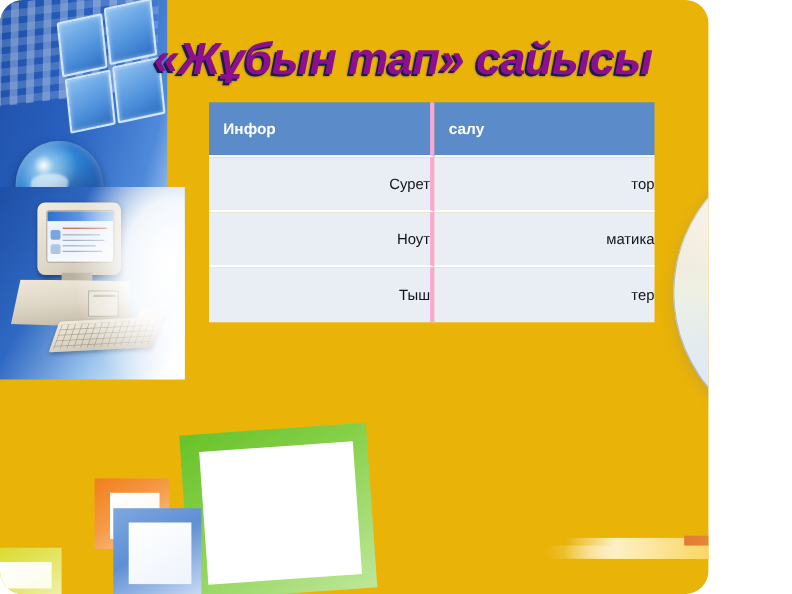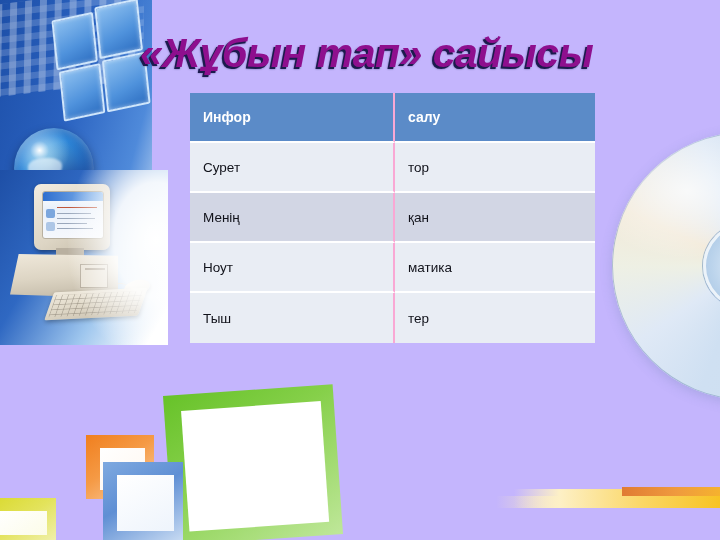--- a/index.html
+++ b/index.html
@@ -1,21 +1,21 @@
 <!DOCTYPE html>
 <html><head>
 <meta charset="utf-8">
 <style>
   html,body{margin:0;padding:0;}
   body{
     width:720px;height:540px;overflow:hidden;position:relative;
     background:#ffffff;
     font-family:"Liberation Sans","DejaVu Sans",sans-serif;
   }
-  .stage{position:absolute;left:0;top:0;width:720px;height:540px;overflow:hidden;background:#c4b5fd;}
+  .stage{position:absolute;left:0;top:0;width:644px;height:540px;overflow:hidden;background:#eab308;border-radius:21px;}
 
   
   .leftphoto{
     position:absolute;left:0;top:0;width:152px;height:338px;overflow:hidden;
     background:
       radial-gradient(ellipse 120px 90px at 60% 118%, rgba(255,255,255,.95) 0%, rgba(255,255,255,0) 62%),
       linear-gradient(105deg,#1d4fa8 0%, #2a62c0 40%, #4f8ada 72%, #cfe2f7 92%, #ffffff 100%);
   }
   
   .checks{position:absolute;left:-6px;top:-4px;width:150px;height:92px;
@@ -136,29 +136,29 @@
     position:absolute;left:190px;top:93px;width:405px;
     border-collapse:separate;border-spacing:0;
     table-layout:fixed;
   }
   .tbl td,.tbl th{
     height:50px;box-sizing:border-box;
     padding:0 0 0 13px;
     vertical-align:middle;
     font-size:13.5px;color:#11121a;text-align:left;
     border-bottom:2px solid #ffffff;
-    border-right:2px solid #f9a8d4;
+    border-right:4px solid #f9a8d4;
   }
   .tbl td:last-child,.tbl th:last-child{border-right:none;}
   .tbl thead th{
     background:#5b8bc8;color:#ffffff;font-weight:bold;font-size:14px;
     border-bottom:2px solid #ffffff;
   }
   .tbl tbody tr.dark td{background:#d2d6e4;}
-  .tbl tbody tr.light td{background:#e9edf4;}
+  .tbl tbody tr.light td{background:#e9edf4;text-align:right;}
   .tbl tbody tr:last-child td{border-bottom:none;}
   .tbl col.c1{width:205px;}
   .tbl col.c2{width:200px;}
 
   
   .sq{position:absolute;}
   .sq .frame{position:absolute;left:0;top:0;right:0;bottom:0;}
   .sq .inner{position:absolute;left:14px;top:13px;right:9px;bottom:9px;background:#ffffff;}
 
   .sq-orange{left:86px;top:435px;width:68px;height:64px;}
@@ -255,24 +255,20 @@
       <tr>
         <th>Инфор</th>
         <th>салу</th>
       </tr>
     </thead>
     <tbody>
       <tr class="light">
         <td>Сурет</td>
         <td>тор</td>
       </tr>
-      <tr class="dark">
-        <td>Менің</td>
-        <td>қан</td>
-      </tr>
       <tr class="light">
         <td>Ноут</td>
         <td>матика</td>
       </tr>
       <tr class="light">
         <td>Тыш</td>
         <td>тер</td>
       </tr>
     </tbody>
   </table>

